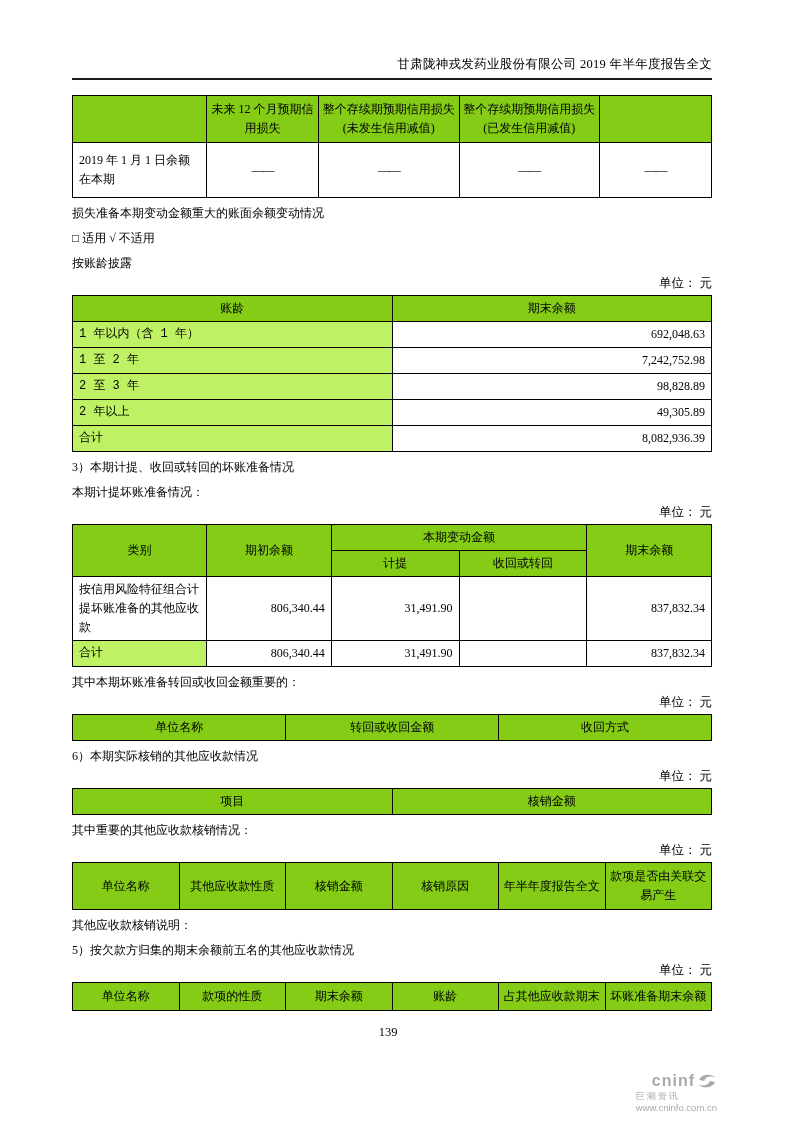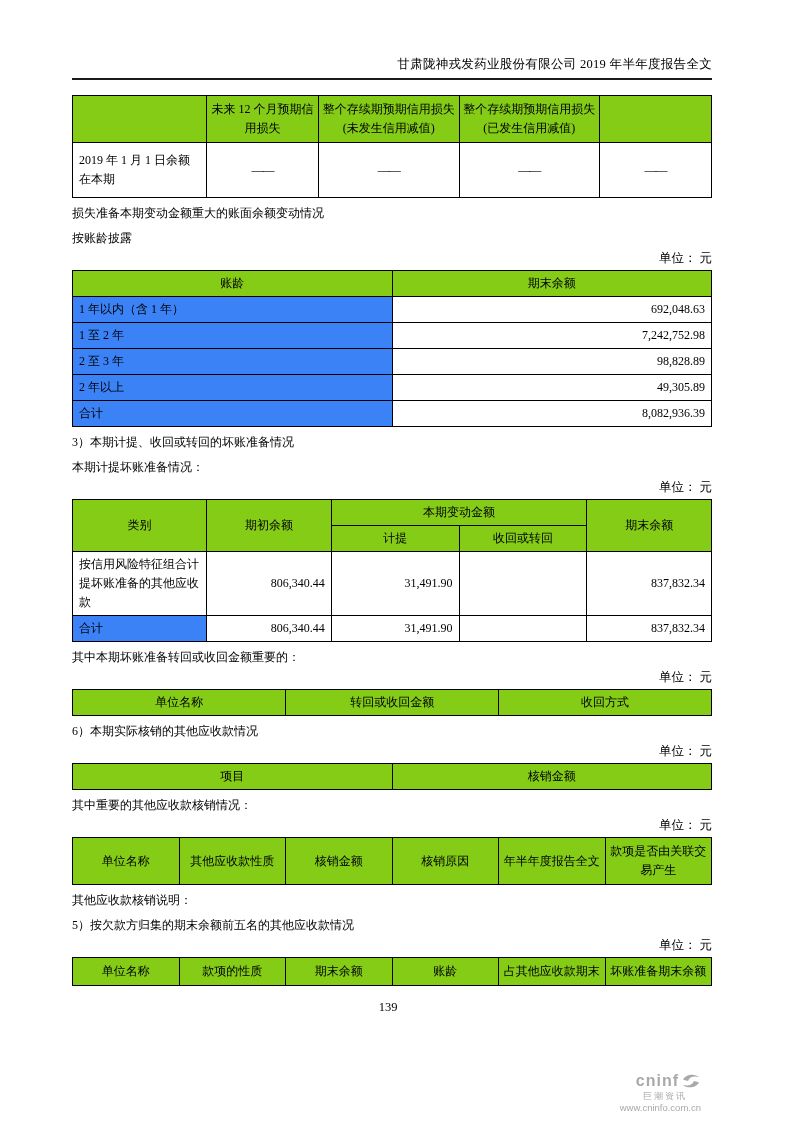--- a/index.html
+++ b/index.html
@@ -12,21 +12,21 @@
   .content { position: absolute; left: 72px; top: 55px; width: 640px; }
 
   .doc-header { text-align: right; font-size: 12.5px; letter-spacing: 0.3px;
     padding-bottom: 5px; border-bottom: 2px solid #1b1b1b; line-height: 18px; }
 
   table.tbl { border-collapse: collapse; width: 100%; table-layout: fixed;
     border: 1.5px solid #000; margin-top: 4px; }
   .tbl th, .tbl td { border: 1px solid #000; font-weight: normal;
     font-size: 12px; padding: 3px 6px; line-height: 19px; overflow: hidden; }
   .tbl th { background: #84cc16; text-align: center; }
-  .tbl td.shaded { background: #3b82f6; }
+  .tbl td.shaded { background: #bef264; font-family: Liberation Mono, monospace; }
   .tbl td.label { text-align: left; }
   .tbl td.num { text-align: right; }
   .tbl td.dash { text-align: center; letter-spacing: -1px; }
 
   table.ecl { margin-top: 15px; }
   .ecl th { padding: 4px 2px; }
   .ecl td { padding: 8px 6px; }
   .ecl .c1 { width: 21%; } .ecl .c2 { width: 17.5%; } .ecl .c3 { width: 22%; }
   .ecl .c4 { width: 22%; } .ecl .c5 { width: 17.5%; }
 
@@ -37,21 +37,21 @@
 
   .rec .c1 { width: 33.4%; } .rec .c2 { width: 33.3%; } .rec .c3 { width: 33.3%; }
   .wo .c1 { width: 50%; } .wo .c2 { width: 50%; }
   .six th { width: 16.66%; padding: 4px 2px; }
 
   .para { font-size: 12px; margin: 5px 0 0; line-height: 20px; }
   .unit { font-size: 12.5px; text-align: right; margin-top: 2px; line-height: 16px; }
 
   .page-number { text-align: center; font-size: 12.5px; margin-top: 14px; padding-right: 8px; }
 
-  .footer-logo { position: absolute; right: 22px; bottom: 8px; text-align: right;
+  .footer-logo { position: absolute; right: 6px; bottom: 8px; 
     color: #a9a9a9; font-family: "Liberation Sans", sans-serif; }
   .logo-row { display: flex; align-items: center; justify-content: flex-end; gap: 2px; }
   .brand { font-weight: bold; font-size: 16px; letter-spacing: 1px; line-height: 16px; }
   .swirl-icon svg { display: block; }
   .logo-cn { font-size: 9px; letter-spacing: 2px; line-height: 11px; margin-right: 14px; }
   .logo-url { font-size: 9.5px; line-height: 12px; }
 </style>
 </head>
 <body>
 
@@ -75,20 +75,21 @@
         <td class="label">2019 年 1 月 1 日余额在本期</td>
         <td class="dash">——</td>
         <td class="dash">——</td>
         <td class="dash">——</td>
         <td class="dash">——</td>
       </tr>
     </tbody>
       </table>
 
     <p class="para">损失准备本期变动金额重大的账面余额变动情况</p>
+    <p class="para">□ 适用 √ 不适用</p>
     <p class="para">按账龄披露</p>
     <div class="unit">单位： 元</div>
 
     <table class="tbl aging">
       <tbody>
           <tr>
         <th class="c1">账龄</th>
         <th class="c2">期末余额</th>
       </tr>
       <tr>

